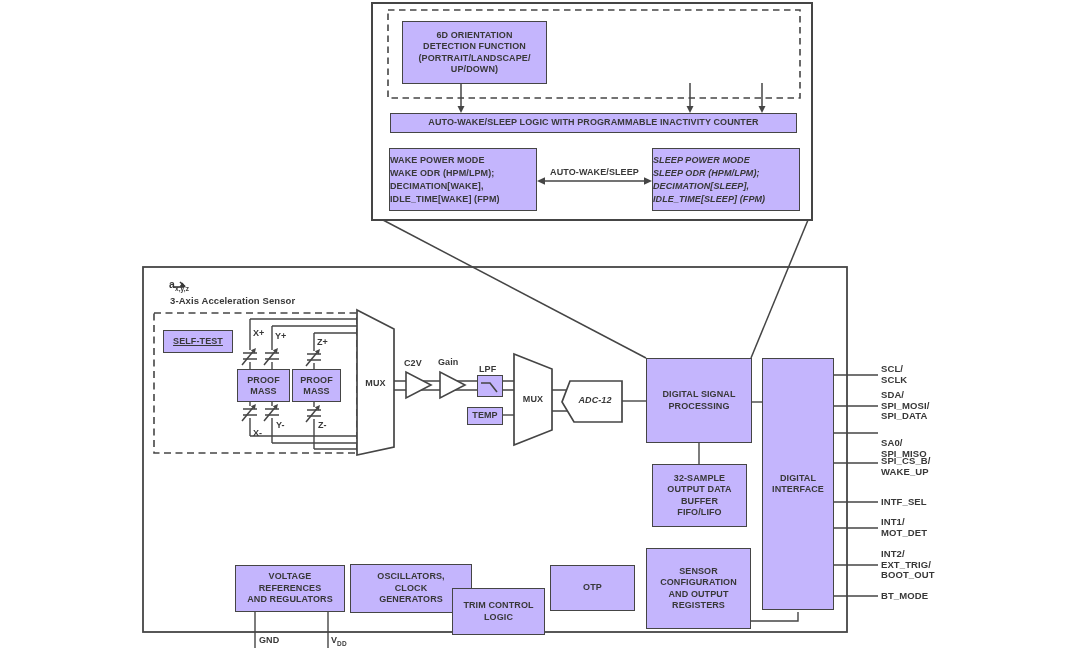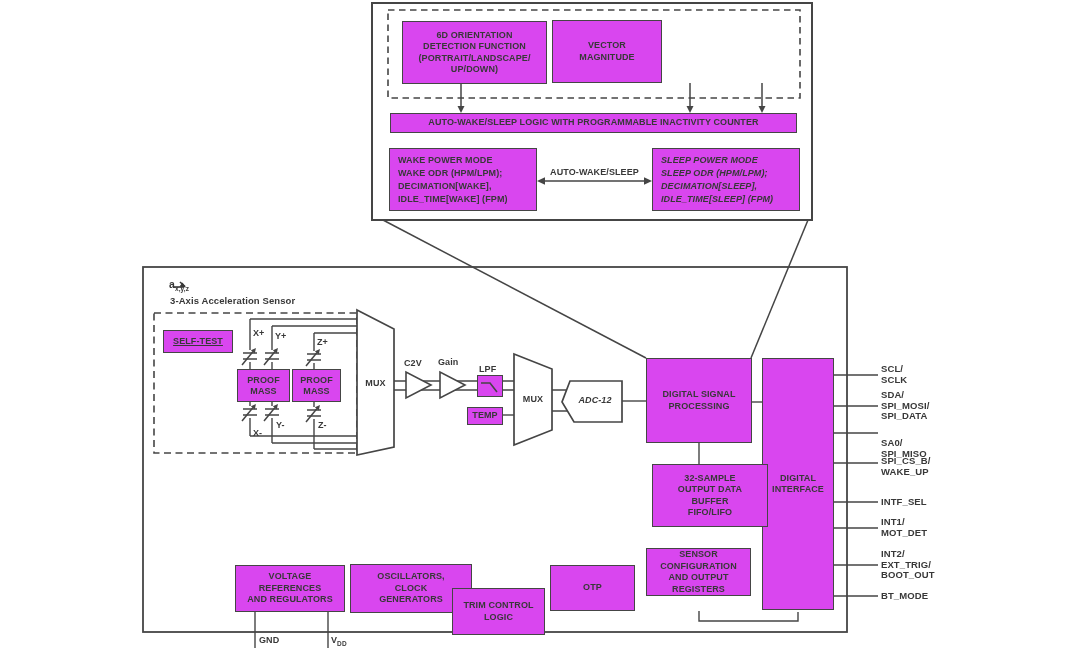--- a/index.html
+++ b/index.html
@@ -1,22 +1,22 @@
 <!DOCTYPE html>
 <html><head>
 <meta charset="utf-8">
 <style>
   html,body{margin:0;padding:0;background:#ffffff;}
   .stage{position:relative;width:1080px;height:650px;background:#ffffff;overflow:hidden;
          font-family:"Liberation Sans","DejaVu Sans",sans-serif;color:#383838;}
   .stage svg.wires{position:absolute;left:0;top:0;}
-  .box{position:absolute;box-sizing:border-box;background:#d946ef;border:1.6px solid #454545;
+  .box{position:absolute;box-sizing:border-box;background:#c4b5fd;border:1.6px solid #454545;
        display:flex;align-items:center;justify-content:center;text-align:center;
        font-weight:bold;font-size:9px;line-height:11.5px;white-space:pre-line;letter-spacing:.1px;}
-  .box.left{justify-content:flex-start;text-align:left;padding-left:8px;line-height:13px;}
+  .box.left{justify-content:flex-start;text-align:left;padding-left:0;line-height:13px;}
   .lbl{position:absolute;font-weight:bold;font-size:9px;line-height:10px;white-space:pre-line;letter-spacing:.1px;}
   .pin{position:absolute;left:881px;font-weight:bold;font-size:9.5px;line-height:10.5px;white-space:pre-line;letter-spacing:.1px;}
   .ctr{display:flex;align-items:center;justify-content:center;text-align:center;}
   sub,.sub{font-size:6.5px;font-weight:bold;}
   .lpf-curve{position:absolute;left:1px;top:1px;}
 </style>
 </head>
 <body>
 
 <div class="stage">
@@ -107,22 +107,20 @@
     <g stroke="#454545" stroke-width="1.5">
       <path d="M383 220 L646 358"></path>
       <path d="M808 220 L751 358"></path>
     </g>
   </svg>
 
   <div class="box" style="left:402px;top:21px;width:145px;height:63px;">6D ORIENTATION
 DETECTION FUNCTION
 (PORTRAIT/LANDSCAPE/
 UP/DOWN)</div>
-  <div class="box" style="left:552px;top:20px;width:110px;height:63px;">VECTOR
-MAGNITUDE</div>
   <div class="box" style="left:390px;top:113px;width:407px;height:20px;">AUTO-WAKE/SLEEP LOGIC WITH PROGRAMMABLE INACTIVITY COUNTER</div>
   <div class="box left" style="left:389px;top:148px;width:148px;height:63px;">WAKE POWER MODE
 WAKE ODR (HPM/LPM);
 DECIMATION[WAKE],
 IDLE_TIME[WAKE] (FPM)</div>
   <div class="box left" style="left:652px;top:148px;width:148px;height:63px;font-style:italic;">SLEEP POWER MODE
 SLEEP ODR (HPM/LPM);
 DECIMATION[SLEEP],
 IDLE_TIME[SLEEP] (FPM)</div>
   <div class="lbl ctr" style="left:540px;top:167px;width:109px;">AUTO-WAKE/SLEEP</div>
@@ -163,25 +161,25 @@
   </div>
   <div class="box" style="left:467px;top:407px;width:36px;height:18px;">TEMP</div>
 
   <div class="lbl ctr" style="left:514px;top:394px;width:38px;">MUX</div>
   <div class="lbl ctr" style="left:568px;top:395px;width:54px;font-style:italic;">ADC-12</div>
 
   <div class="box" style="left:762px;top:358px;width:72px;height:252px;">DIGITAL
 INTERFACE</div>
   <div class="box" style="left:646px;top:358px;width:106px;height:85px;">DIGITAL SIGNAL
 PROCESSING</div>
-  <div class="box" style="left:652px;top:464px;width:116px;height:63px;">32-SAMPLE
+  <div class="box" style="left:652px;top:464px;width:95px;height:63px;">32-SAMPLE
 OUTPUT DATA
 BUFFER
 FIFO/LIFO</div>
-  <div class="box" style="left:646px;top:548px;width:105px;height:48px;">SENSOR
+  <div class="box" style="left:646px;top:548px;width:105px;height:81px;">SENSOR
 CONFIGURATION
 AND OUTPUT
 REGISTERS</div>
 
   <div class="box" style="left:235px;top:565px;width:110px;height:47px;">VOLTAGE
 REFERENCES
 AND REGULATORS</div>
   <div class="box" style="left:350px;top:564px;width:122px;height:49px;">OSCILLATORS,
 CLOCK
 GENERATORS</div>

